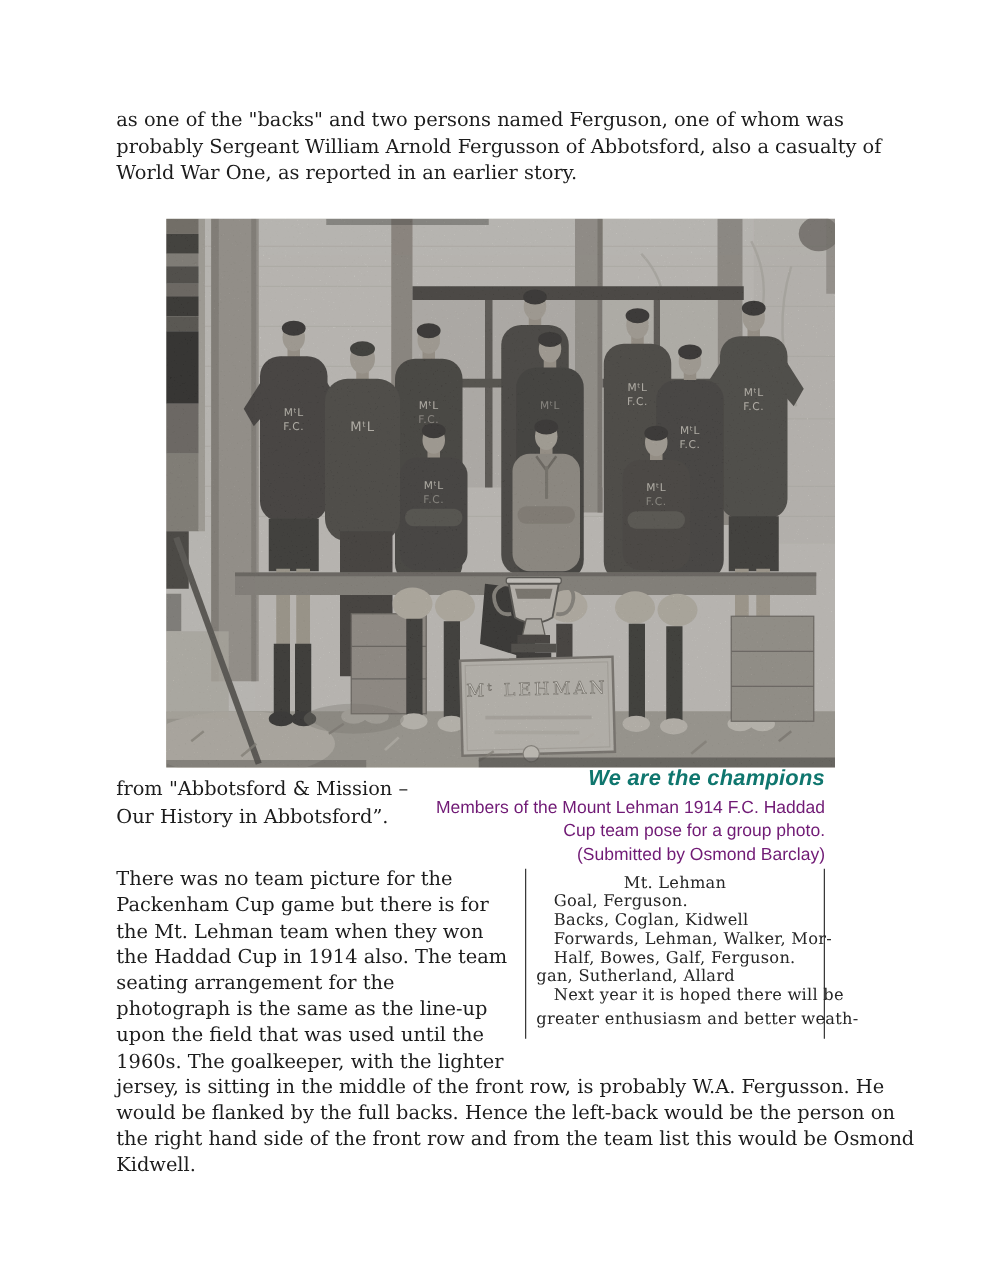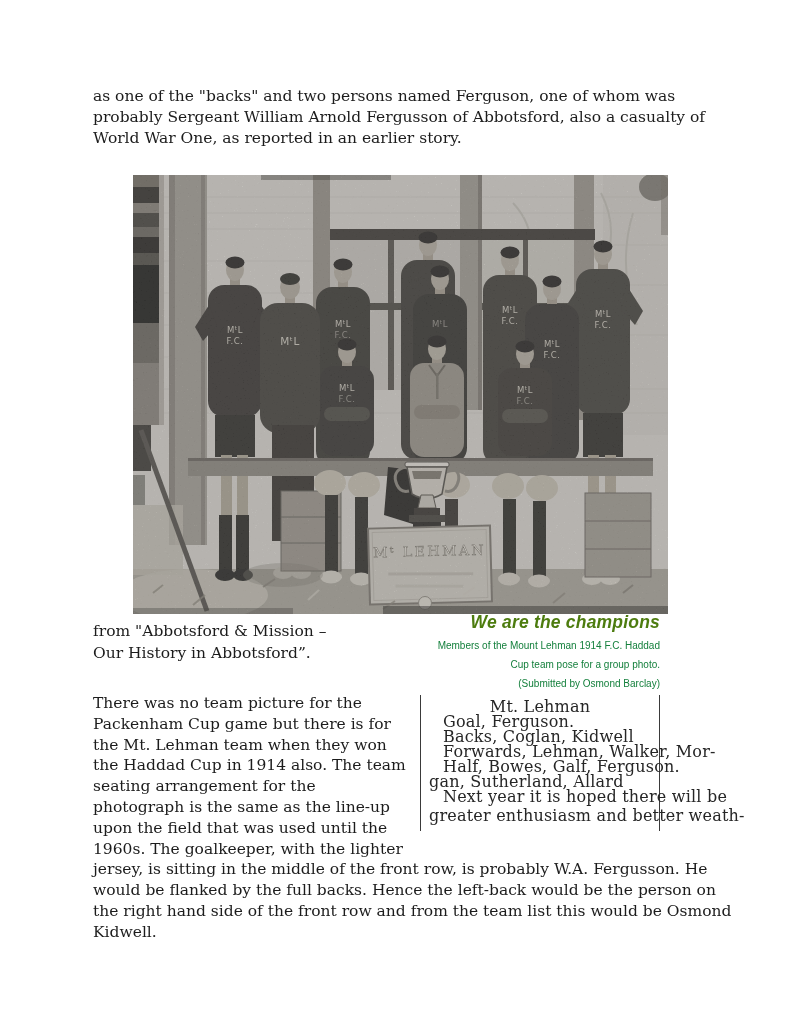--- a/index.html
+++ b/index.html
@@ -34,44 +34,44 @@
     letter-spacing:2.5px;
   }
   
   .caption{
     position:absolute;left:93px;top:612px;width:567px;
     text-align:right;
     font-family:"Liberation Sans", sans-serif;
   }
   .caption-title{
     font-size:17.5px;font-weight:bold;font-style:italic;
-    color:#4d7c0f;letter-spacing:.2px;margin-bottom:3px;
+    color:#0f766e;letter-spacing:.2px;margin-bottom:3px;
   }
   .caption-line{
-    font-size:10px;line-height:19px;color:#15803d;white-space:nowrap;
+    font-size:14px;line-height:19px;color:#701a75;white-space:nowrap;
   }
   
   .credit{
     position:absolute;left:93px;top:621px;width:280px;
     font-size:15.5px;line-height:21.5px;white-space:nowrap;
   }
   
   .main{
     position:absolute;left:93px;top:693px;width:640px;
     font-size:15.5px;line-height:20.8px;
   }
   .clipping{
     float:right;
     width:226px;
     margin:2px 73px 8px 12px;
     border-left:1px solid #3a3a3a;
     border-right:1px solid #3a3a3a;
     padding:4px 6px 8px 6px;
     font-family:"DejaVu Serif", serif;
-    font-size:16px;line-height:15px;color:#262626;
+    font-size:13px;line-height:15px;color:#262626;
     letter-spacing:.2px;
     background:#ffffff;
   }
   .clip-title{text-align:center;white-space:nowrap;}
   .clip-line{white-space:nowrap;padding-left:2px;}
   .clip-line.indent{padding-left:16px;}
   .clip-line.gap{margin-top:4px;}
   .body-par{margin:0;}
 </style>
 </head>

